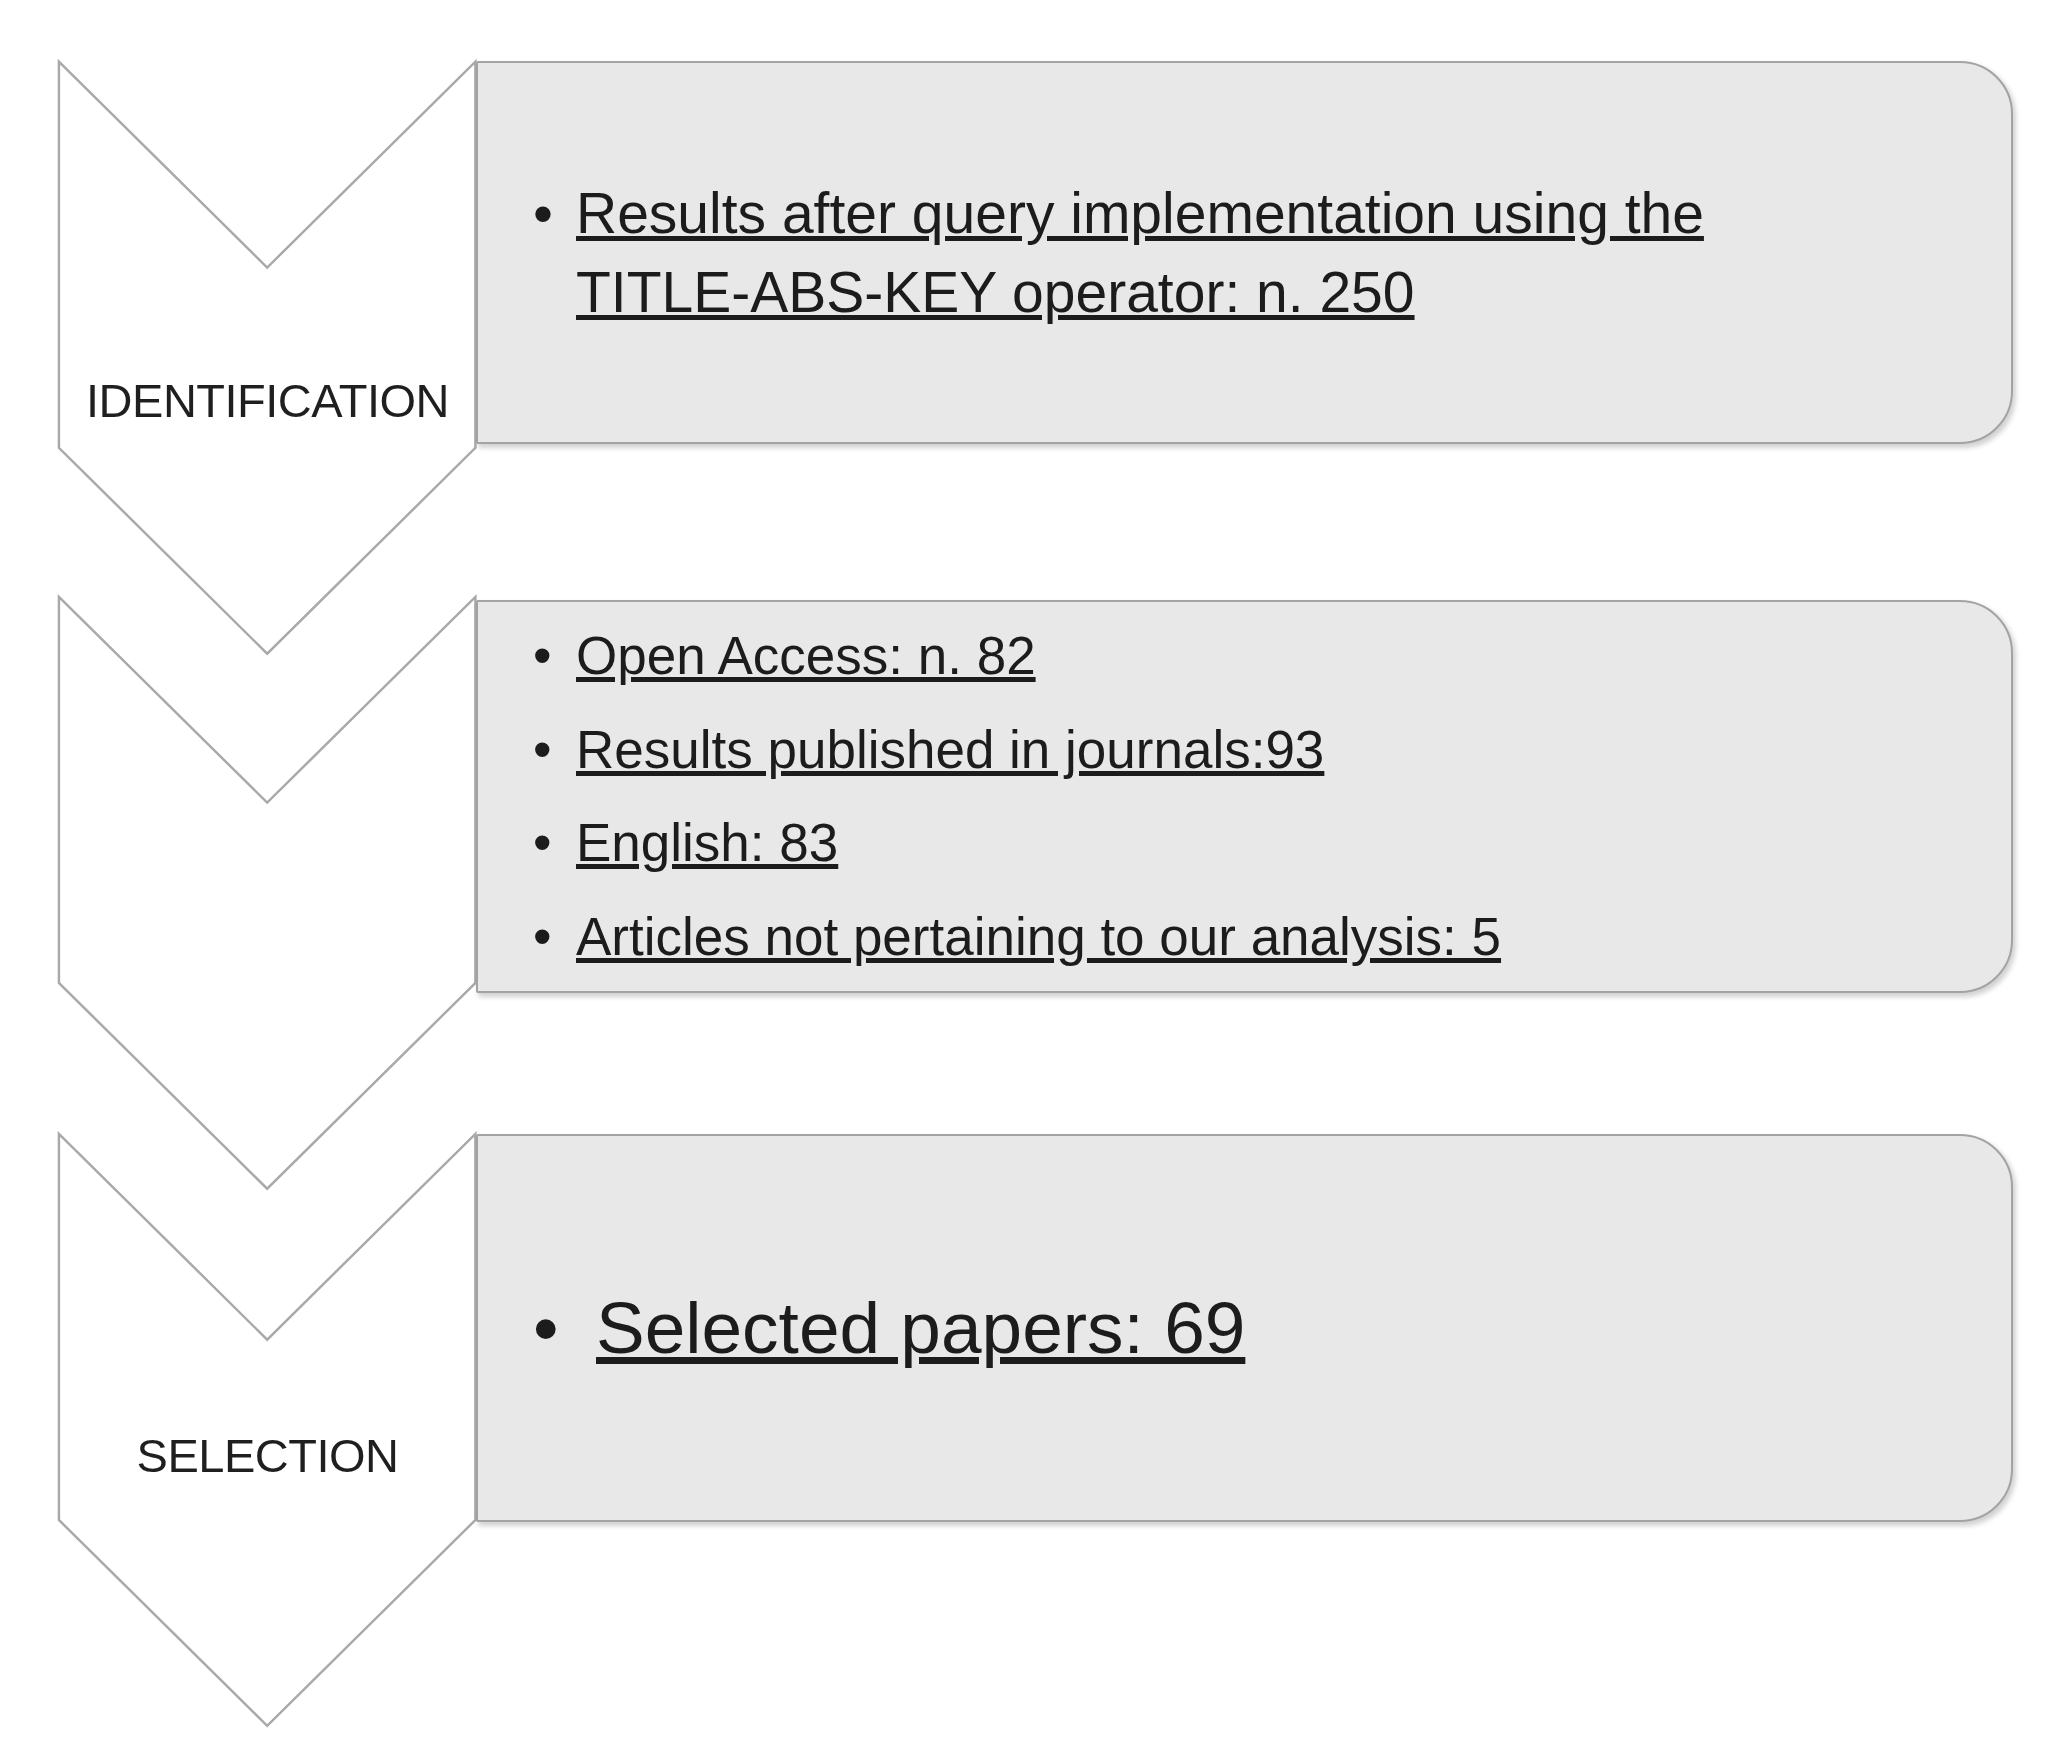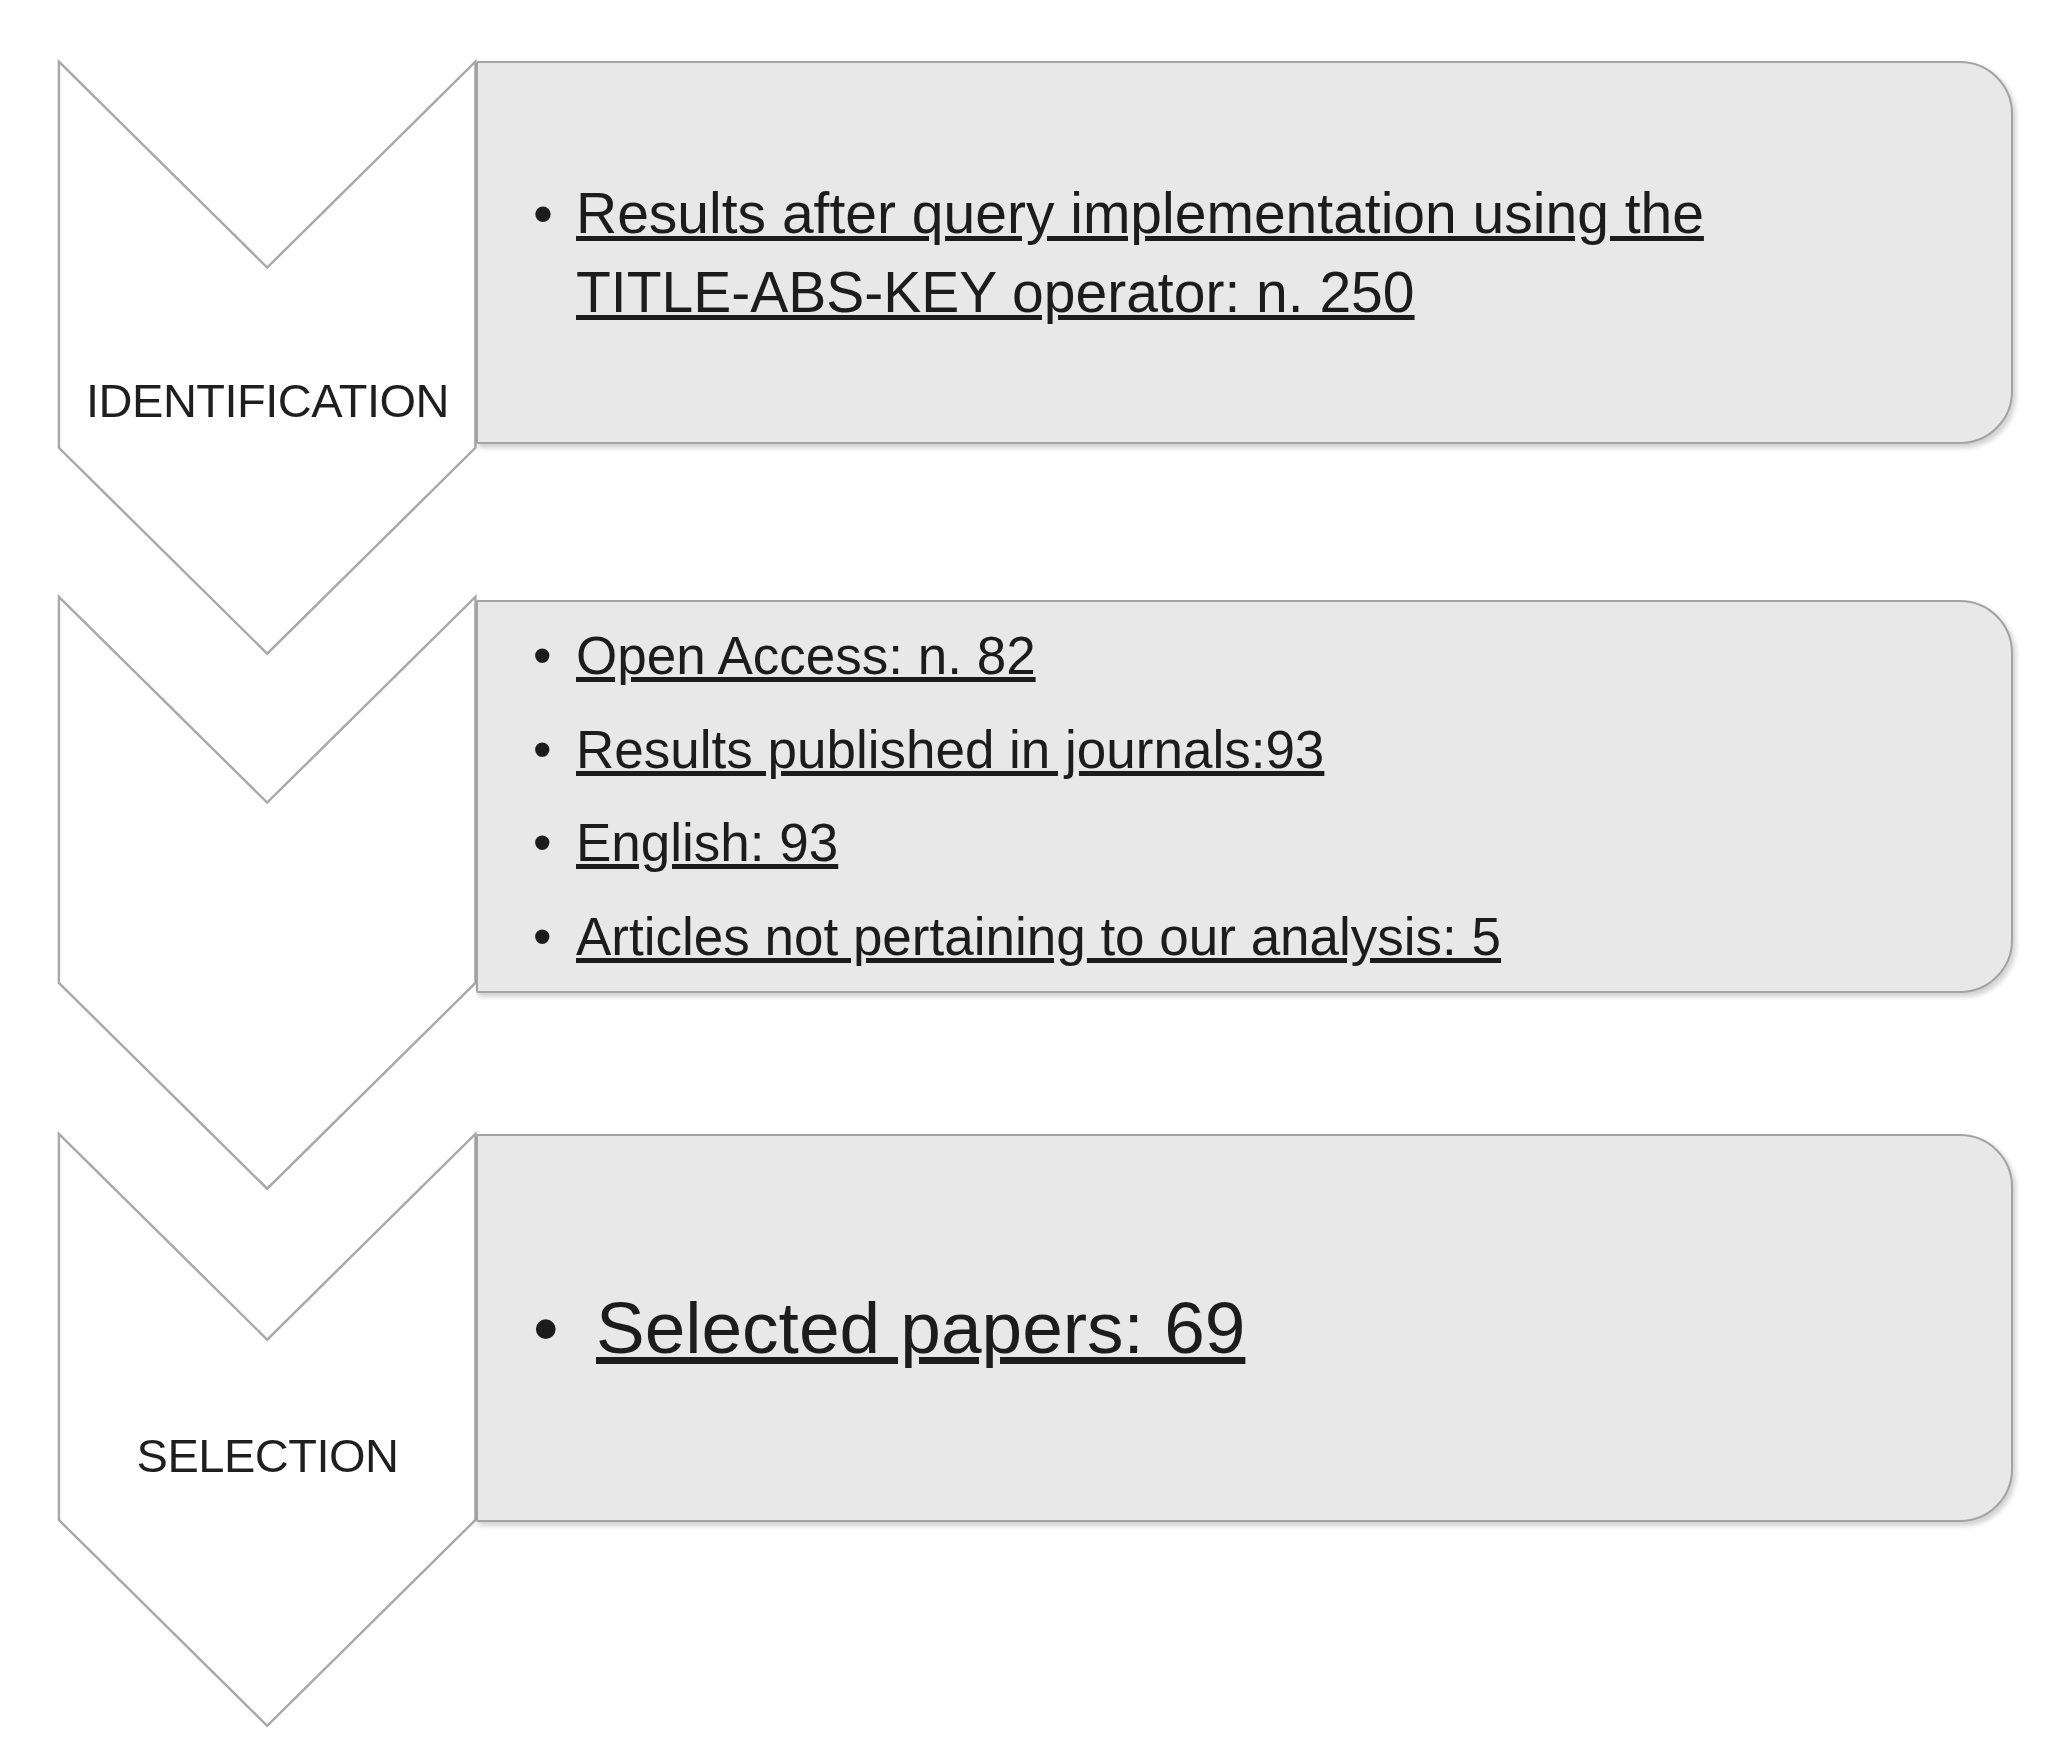--- a/index.html
+++ b/index.html
@@ -99,21 +99,21 @@
     <div class="bullet-item">
       <span class="bullet-marker">•</span>
       <span class="bullet-text">Open Access: n. 82</span>
     </div>
     <div class="bullet-item">
       <span class="bullet-marker">•</span>
       <span class="bullet-text">Results published in journals:93</span>
     </div>
     <div class="bullet-item">
       <span class="bullet-marker">•</span>
-      <span class="bullet-text">English: 93</span>
+      <span class="bullet-text">English: 83</span>
     </div>
     <div class="bullet-item">
       <span class="bullet-marker">•</span>
       <span class="bullet-text">Articles not pertaining to our analysis: 5</span>
     </div>
   </div>
 
   <div class="stage-box box-selection">
     <div class="bullet-item">
       <span class="bullet-marker">•</span>

